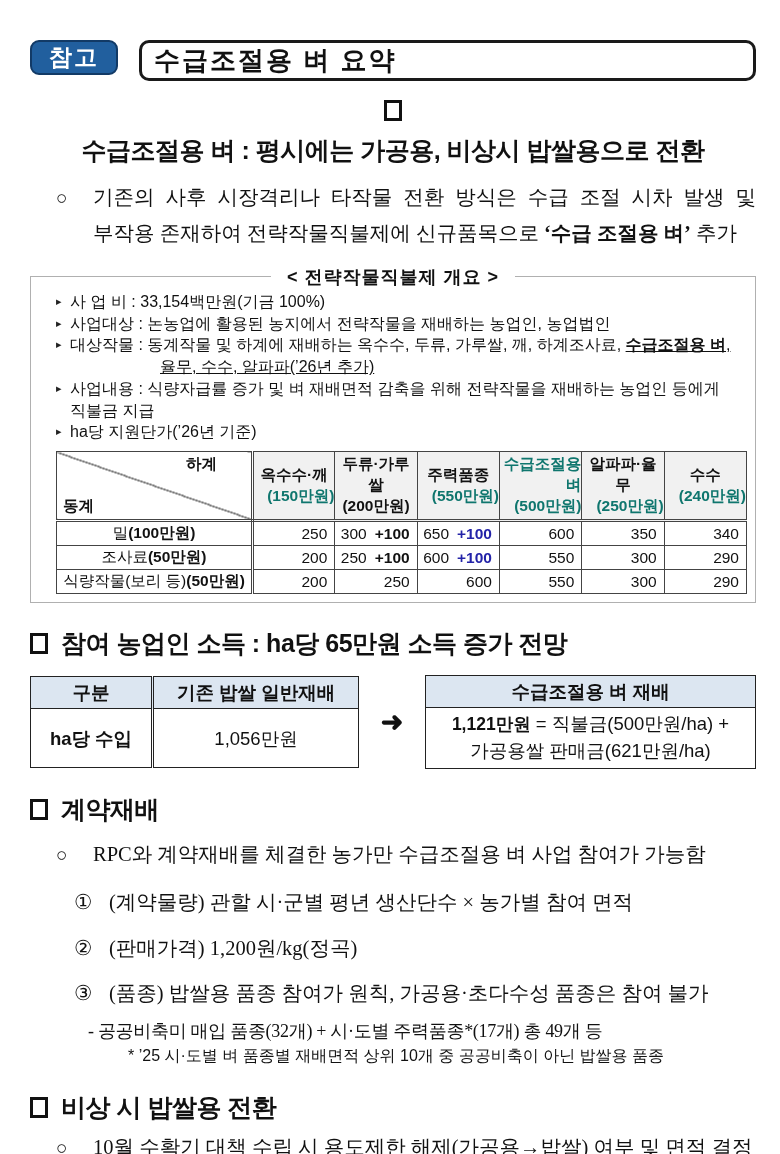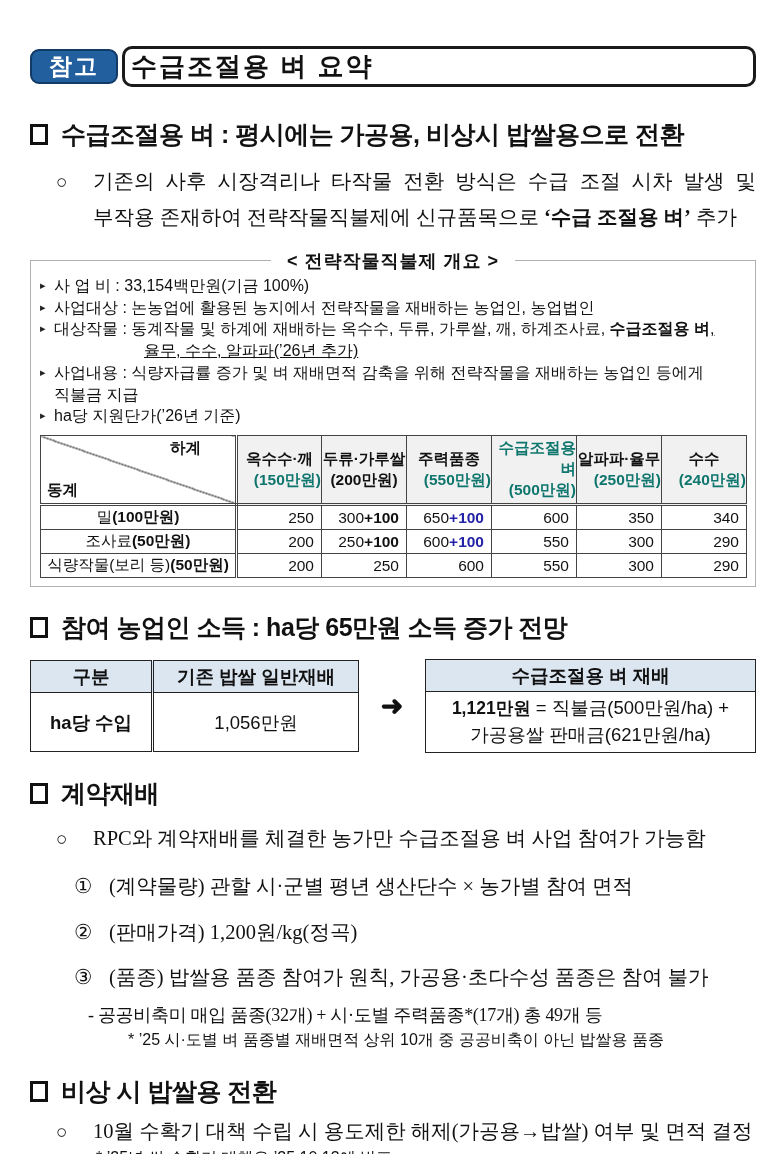--- a/index.html
+++ b/index.html
@@ -1,63 +1,63 @@
 <!DOCTYPE html>
 <html><head>
 <meta charset="utf-8">
 <style>
   html,body{margin:0;padding:0;background:#ffffff;overflow:hidden;}
   body{width:780px;height:1154px;font-family:"Liberation Serif",serif;color:#111;}
   .page{box-sizing:border-box;width:780px;height:1154px;padding:40px 24px 0 30px;}
 
   
-  .header-row{display:flex;align-items:center;gap:4px;height:53px;}
+  .header-row{display:flex;align-items:flex-start;gap:21px;height:53px;}
   .badge{background:#215f9e;border:2px solid #123a66;border-radius:9px;color:#fff;
          font-family:"Liberation Sans",sans-serif;font-weight:bold;font-size:23px;
          display:flex;align-items:center;padding:0 17px;letter-spacing:2px;}
   .title-box{flex:1;border:3px solid #1a1a1a;border-radius:10px;display:flex;align-items:center;
-         padding:0 6px;font-family:"Liberation Sans",sans-serif;font-weight:bold;font-size:26px;letter-spacing:2px;}
+         padding:0 12px;font-family:"Liberation Sans",sans-serif;font-weight:bold;font-size:26px;letter-spacing:2px;}
 
   
   .sec-head{display:flex;align-items:center;gap:13px;font-family:"Liberation Sans",sans-serif;
          font-weight:bold;font-size:25px;letter-spacing:-0.5px;white-space:nowrap;}
   .sq{width:18px;height:21px;border:3px solid #111;flex:none;box-sizing:border-box;}
-  .mt1{margin-top:25px;}
+  .mt1{margin-top:7px;flex-direction:column;}
 
   
   .obul{display:flex;margin:12px 0 0 26px;font-size:20.5px;line-height:1.78;}
   .obul .mark{width:37px;flex:none;font-size:19px;padding-top:2px;}
   .obul .txt{flex:1;text-align:justify;word-break:keep-all;}
   .b{font-weight:bold;}
 
   
-  .ov-box{position:relative;border:1.5px solid #b0b0b0;margin-top:24px;padding:14px 8px 8px 9px;}
+  .ov-box{position:relative;border:1.5px solid #b0b0b0;margin-top:24px;padding:14px 8px 8px 25px;}
   .ov-title{position:absolute;top:-12px;left:50%;transform:translateX(-50%);background:#fff;
          padding:0 16px;font-family:"Liberation Sans",sans-serif;font-weight:bold;font-size:18px;letter-spacing:1px;white-space:nowrap;}
   .ov-item{display:flex;font-family:"Liberation Sans",sans-serif;font-size:16px;line-height:1.36;word-break:keep-all;}
   .ov-item .tri{width:14px;flex:none;font-size:11px;padding-top:3px;color:#222;}
   .ov-item .ov-text{flex:1;}
   .hang{padding-left:90px;text-indent:-90px;}
-  .bu{font-weight:bold;margin-top:36px;}
+  .bu{font-weight:bold;text-decoration:underline;margin-top:36px;}
   .u{text-decoration:underline;}
 
   
   table.subsidy{border-collapse:collapse;width:100%;margin-top:8px;
          font-family:"Liberation Sans",sans-serif;font-size:15.5px;table-layout:fixed;}
   table.subsidy th,table.subsidy td{border:1px solid #444;box-sizing:border-box;}
   table.subsidy th{background:#f1f1f1;font-weight:bold;border-bottom:3px double #444;padding:2px 0;}
   table.subsidy .corner{position:relative;width:196px;border-right:3px double #444;
          background:linear-gradient(to top right,transparent calc(50% - 0.8px),#777 calc(50% - 0.8px),#777 calc(50% + 0.8px),transparent calc(50% + 0.8px));}
   .corner .tr-lab{position:absolute;top:2px;right:34px;font-weight:bold;}
   .corner .bl-lab{position:absolute;bottom:2px;left:6px;font-weight:bold;}
   table.subsidy td{padding:1px 7px 1px 0;text-align:right;height:22px;}
   table.subsidy td.lab{text-align:center;padding:1px 2px;border-right:3px double #444;font-weight:normal;}
   .blue{color:#0f766e;text-align:right;}
   .rate{font-weight:bold;}
-  .plus{font-weight:bold;}
+  .plus{font-weight:bold;margin-left:8px;}
   .pk{color:#111;}
   .pb{color:#2323a8;}
 
   
   .income-row{display:flex;align-items:center;margin-top:15px;}
   table.inc{border-collapse:collapse;font-family:"Liberation Sans",sans-serif;}
   table.inc th{background:#dce6f1;border:1.5px solid #222;font-size:18.5px;font-weight:bold;padding:3px 4px;}
   table.inc td{border:1.5px solid #222;font-size:18.5px;text-align:center;}
   .inc-left{width:338px;}
   .inc-left .c1{width:112px;border-right:3px double #222 !important;font-weight:bold;}

